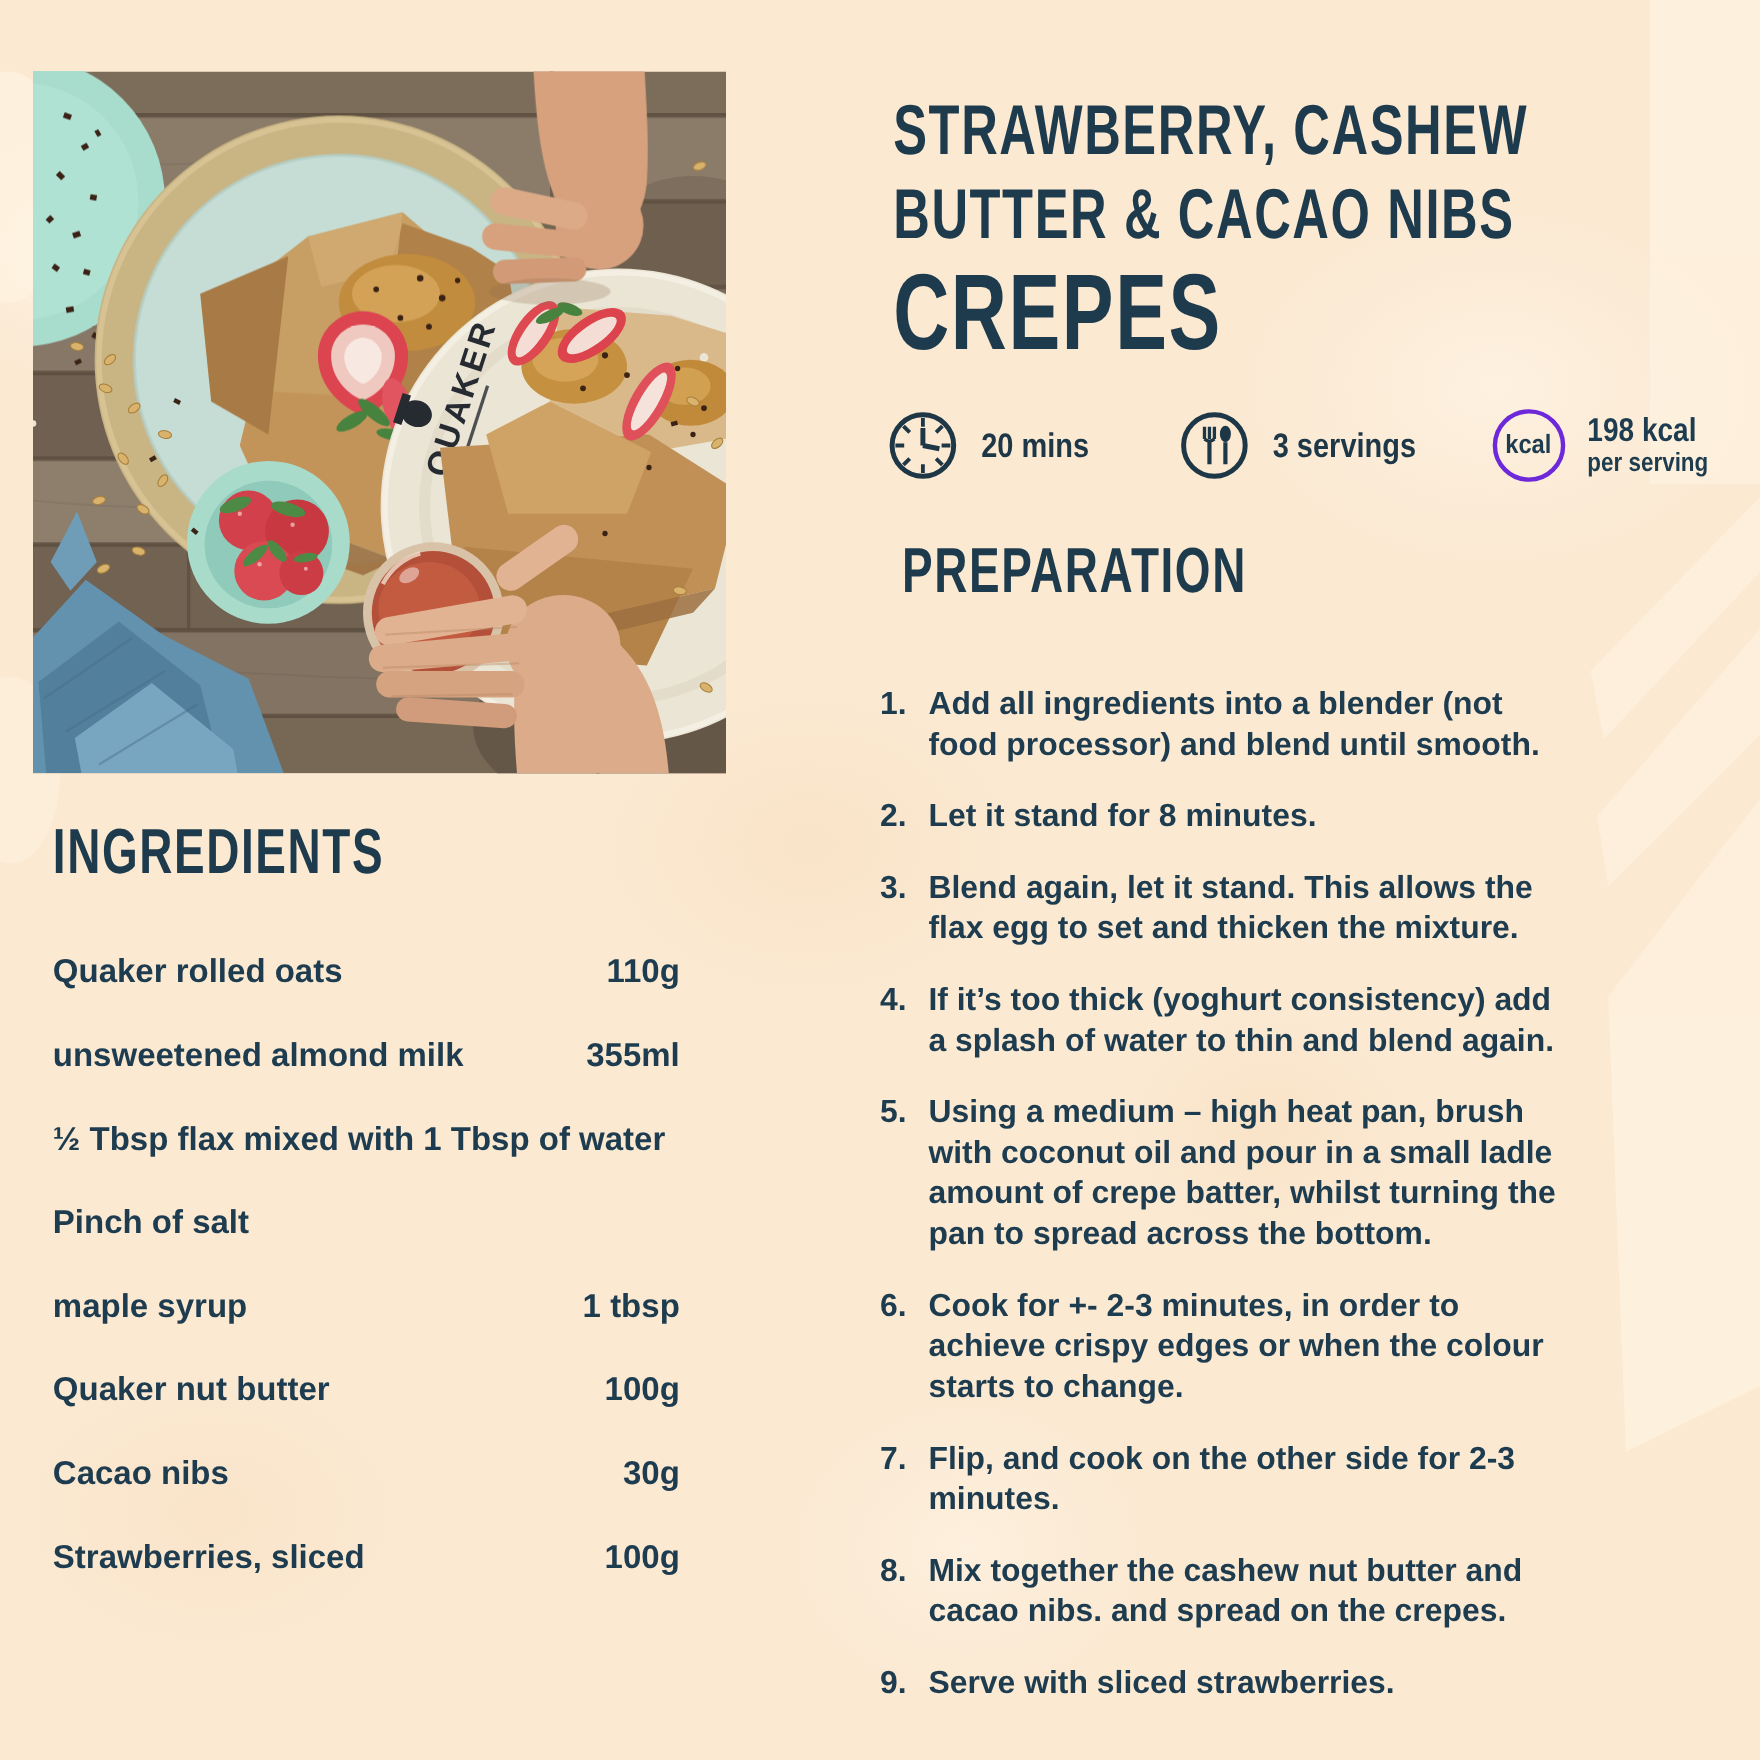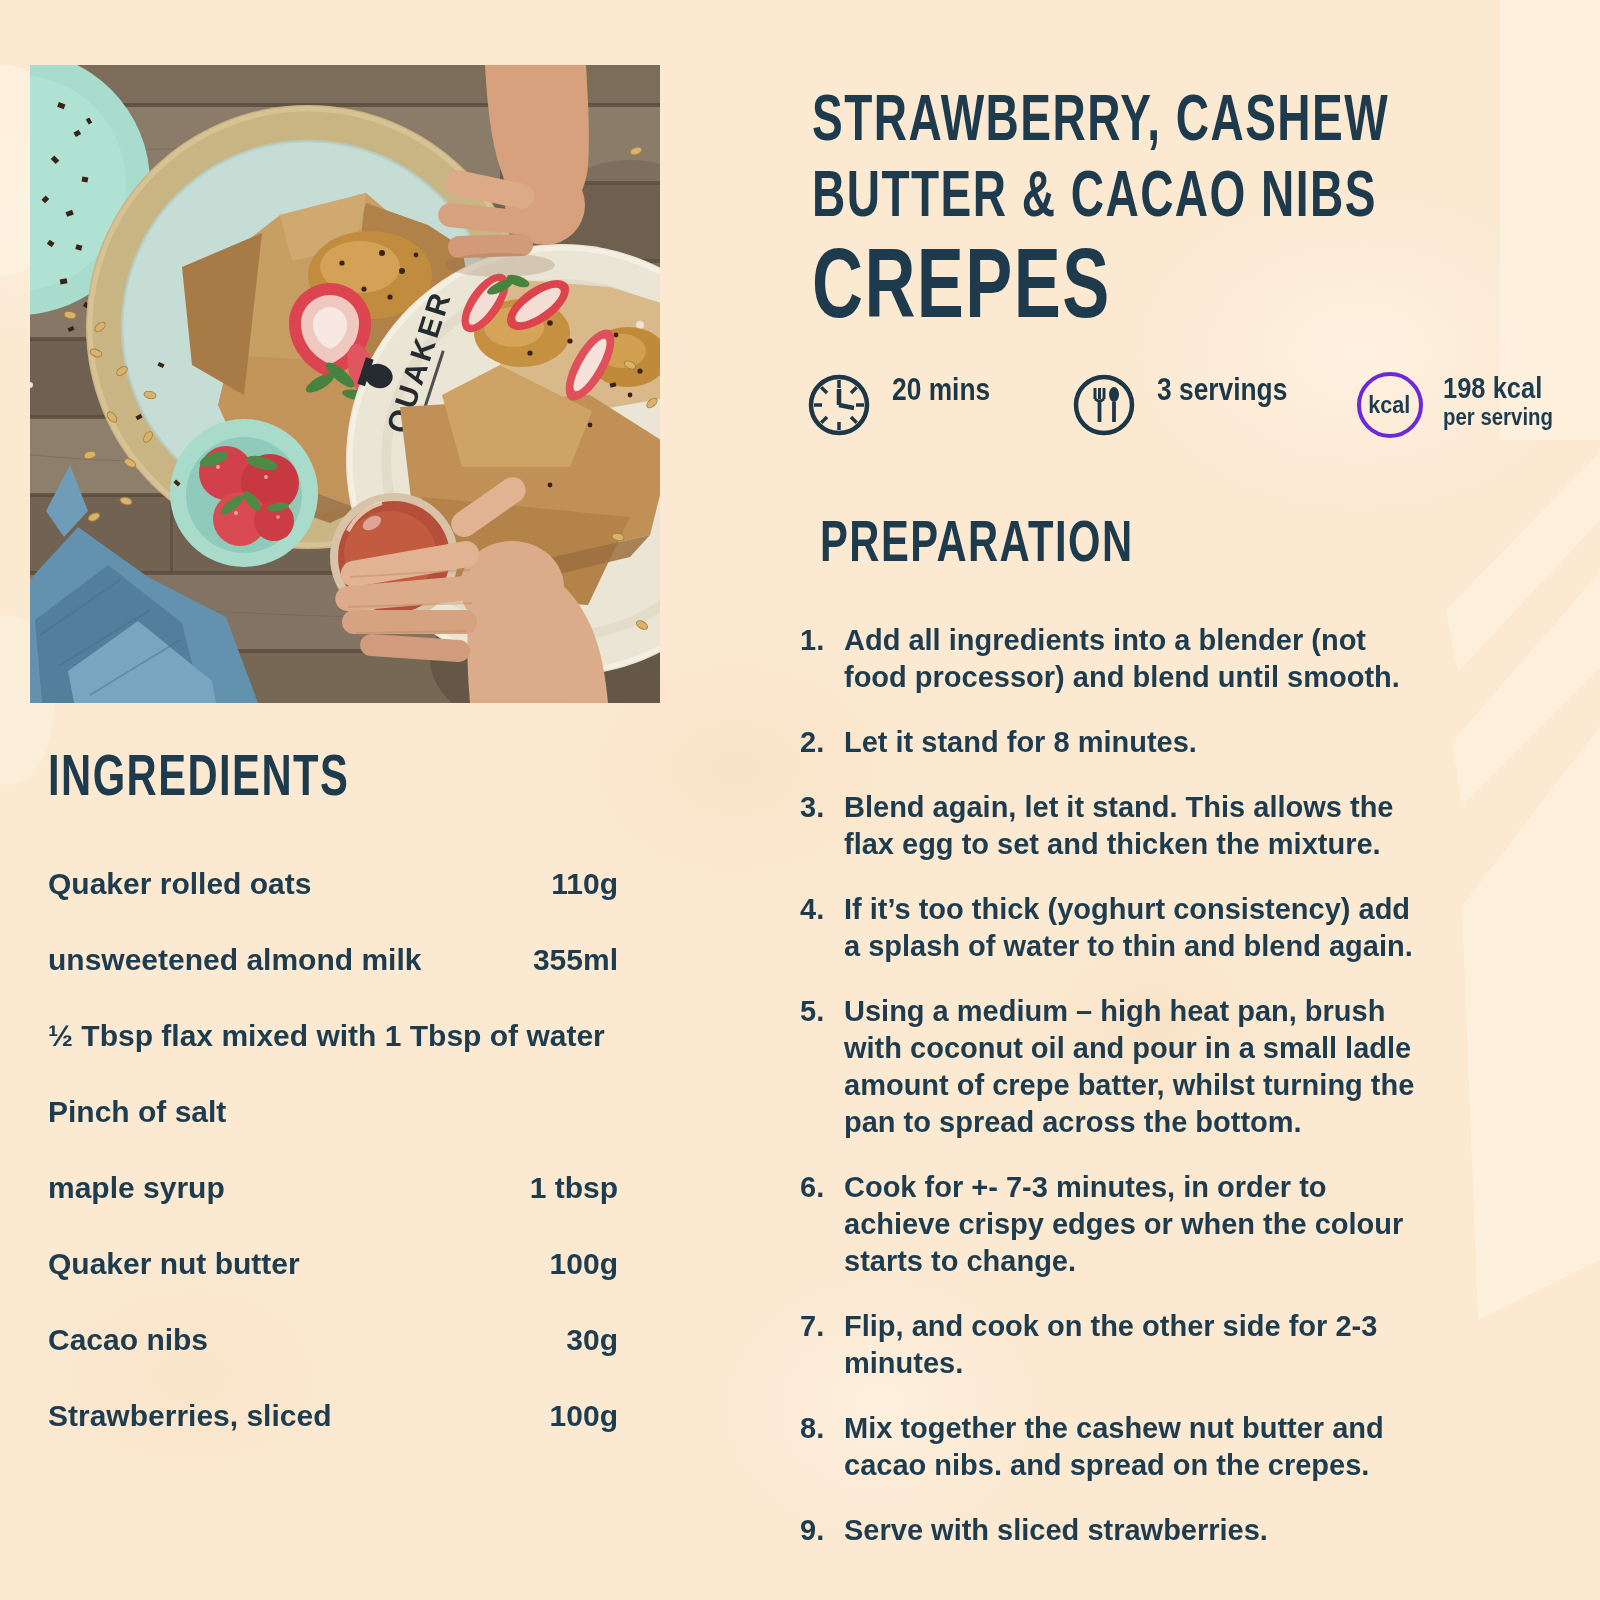--- a/index.html
+++ b/index.html
@@ -30,42 +30,42 @@
   .stamp{
     display:inline-block;font-weight:700;color:#1d3b4d;white-space:nowrap;
     transform:scaleX(.72);transform-origin:0 50%;letter-spacing:2px;
   }
   .title-block{position:absolute;left:812px;top:80px;}
   .title-line{font-size:64px;line-height:76px;}
   .title-big{font-size:98px;line-height:102px;}
   .title-block span{display:block;}
 
   .meta{position:absolute;left:806px;top:372px;display:flex;align-items:center;}
-  .meta-item{display:flex;align-items:flex-start;}
+  .meta-item{display:flex;align-items:center;}
   .micon{width:66px;height:66px;flex:none;}
   .mlabel{
     display:inline-block;font-weight:700;font-size:31px;color:#1d3747;
     transform:scaleX(.85);transform-origin:0 50%;white-space:nowrap;margin-left:20px;
   }
   .gap1{margin-right:64px;}
   .gap2{margin-right:46px;}
   .kcal-badge{
     width:66px;height:66px;border:4px solid #6d28d9;border-radius:50%;flex:none;
     display:flex;align-items:center;justify-content:center;box-sizing:border-box;
   }
   .kcal-badge span{
     display:inline-block;font-weight:700;font-size:24px;transform:scaleX(.9);white-space:nowrap;
   }
   .kcal-text{margin-left:20px;}
   .kcal-text span{display:block;font-weight:700;transform:scaleX(.85);transform-origin:0 50%;white-space:nowrap;}
   .kcal-value{font-size:30px;line-height:32px;}
   .kcal-unit{font-size:24px;line-height:26px;}
 
   .ing-head{position:absolute;left:48px;top:744px;}
-  .prep-head{position:absolute;left:820px;top:510px;}
+  .prep-head{position:absolute;left:820px;top:488px;}
   .heading{font-size:58px;line-height:62px;}
 
   .ing-list{position:absolute;left:48px;top:868px;width:570px;list-style:none;margin:0;padding:0;}
   .ing-row{display:flex;justify-content:space-between;align-items:flex-start;
     font-size:30px;line-height:31px;font-weight:700;margin-bottom:45px;}
   .ing-name{text-align:right;}
   .ing-qty{text-align:right;flex:none;margin-left:12px;}
 
   .prep-list{position:absolute;left:800px;top:622px;width:620px;list-style:none;margin:0;padding:0;}
   .step{display:flex;margin-bottom:28px;font-size:29px;line-height:37px;font-weight:700;}
@@ -469,21 +469,21 @@
       <li class="step">
         <span class="step-num">4.</span>
         <span class="step-text">If it’s too thick (yoghurt consistency) add a splash of water to thin and blend again.</span>
       </li>
       <li class="step">
         <span class="step-num">5.</span>
         <span class="step-text">Using a medium – high heat pan, brush with coconut oil and pour in a small ladle amount of crepe batter, whilst turning the pan to spread across the bottom.</span>
       </li>
       <li class="step">
         <span class="step-num">6.</span>
-        <span class="step-text">Cook for +- 7-3 minutes, in order to achieve crispy edges or when the colour starts to change.</span>
+        <span class="step-text">Cook for +- 2-3 minutes, in order to achieve crispy edges or when the colour starts to change.</span>
       </li>
       <li class="step">
         <span class="step-num">7.</span>
         <span class="step-text">Flip, and cook on the other side for 2-3 minutes.</span>
       </li>
       <li class="step">
         <span class="step-num">8.</span>
         <span class="step-text">Mix together the cashew nut butter and cacao nibs. and spread on the crepes.</span>
       </li>
       <li class="step">

